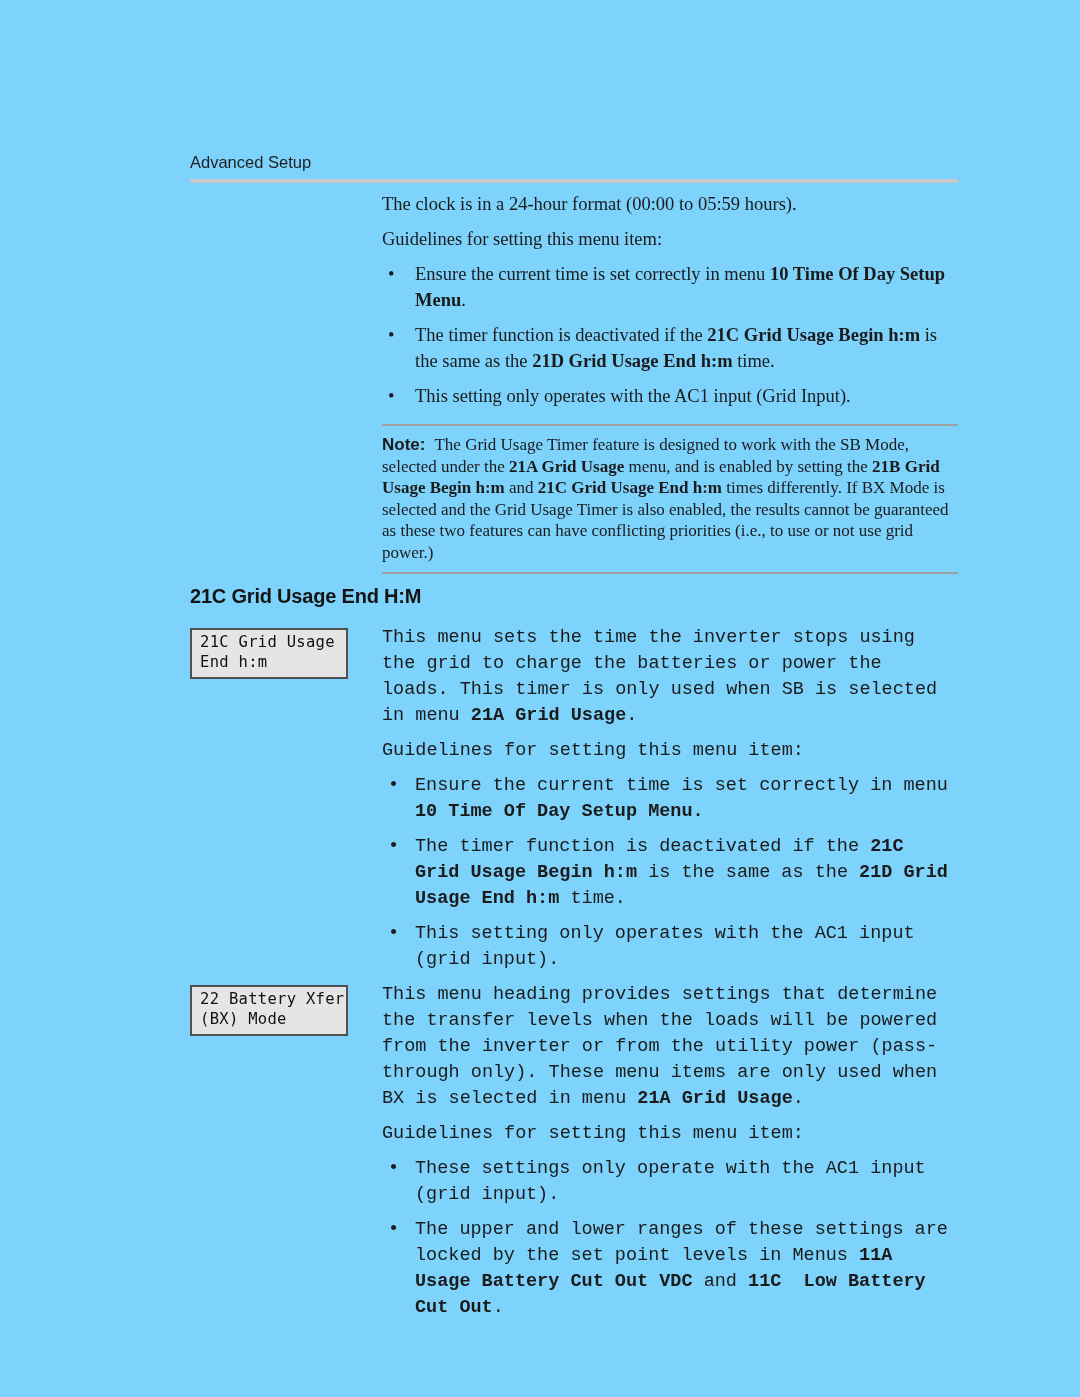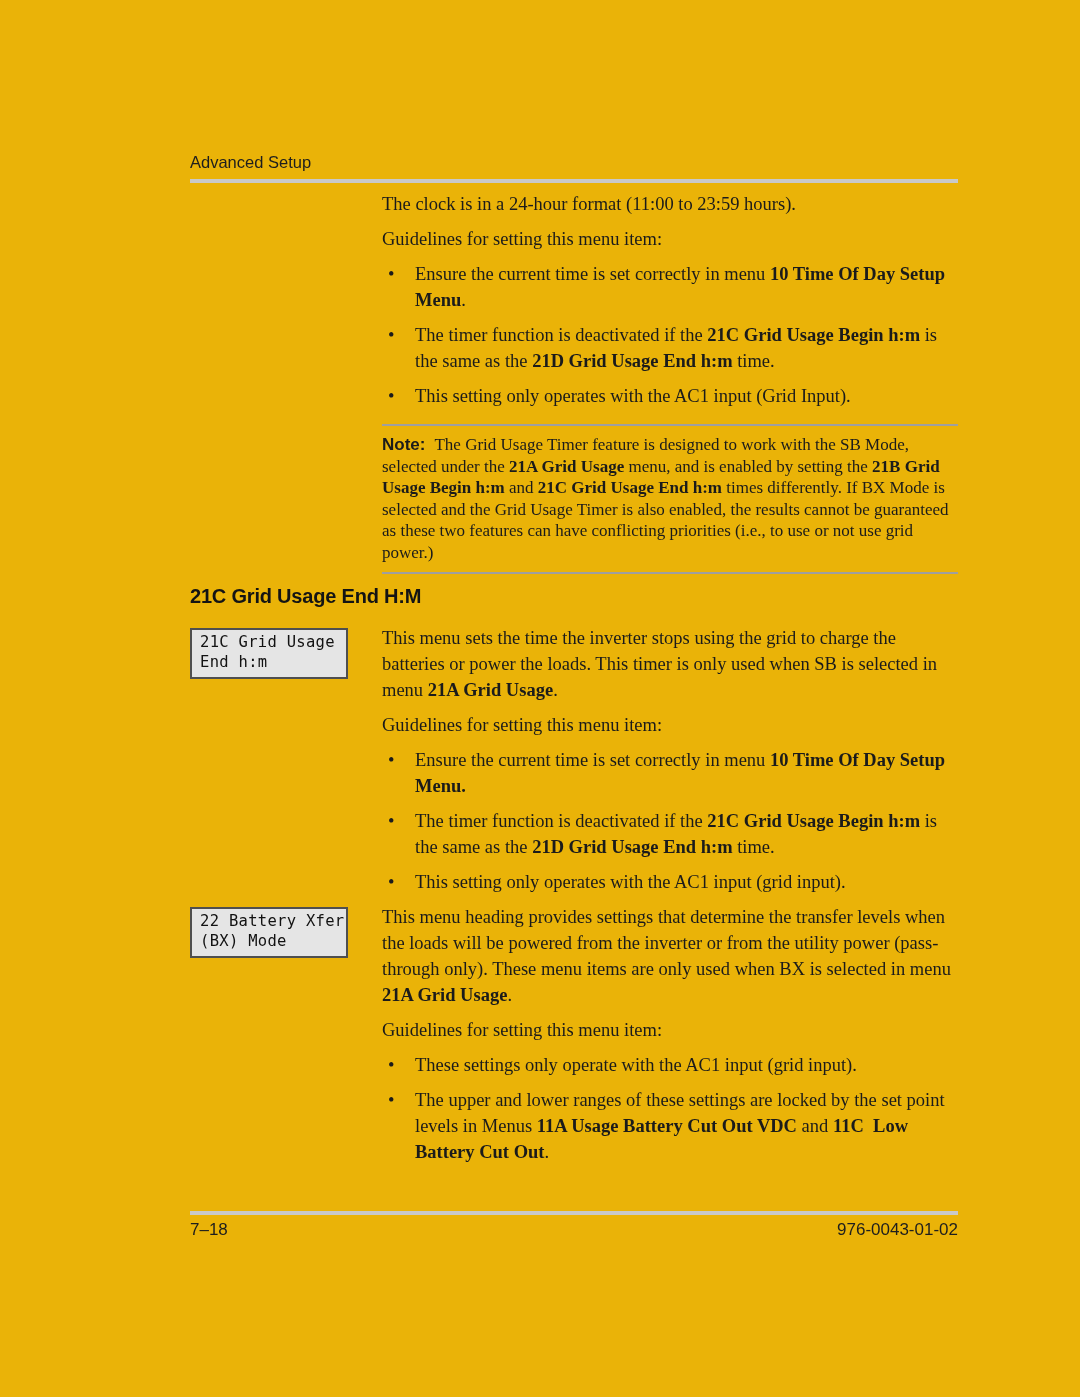--- a/index.html
+++ b/index.html
@@ -1,20 +1,20 @@
 <!DOCTYPE html>
 <html><head>
 <meta charset="utf-8">
 <style>
   html, body { margin:0; padding:0; background:#ffffff; }
   .page {
     position:relative;
     width:1080px;
     height:1397px;
-    background:#eab308;
+    background:#7dd3fc;
     font-family:"Liberation Serif", serif;
     color:#1b1b1b;
     overflow:hidden;
   }
   
   .header { margin:152px 122px 0 190px; }
   .running-title {
     font-family:"Liberation Sans", sans-serif;
     font-size:16.5px;
     line-height:20px;
@@ -75,21 +75,21 @@
     font-size:27px;
     line-height:32px;
     color:#141414;
     margin:24px 0 16px 0;
     letter-spacing:-0.3px;
   }
 
   
   .row { display:flex; align-items:flex-start; }
   .sidehead { flex:0 0 192px; width:192px; }
-  .bodycol { flex:1 1 auto; min-width:0; }
+  .bodycol { flex:1 1 auto; min-width:0;font-family:Liberation Mono, monospace; }
   .lcd {
     box-sizing:border-box;
     width:158px;
     margin-top:3px;
     background:#e5e5e5;
     border:2px solid #4f4f4f;
     padding:3px 24px 5px 8px;
     font-family:"DejaVu Sans Mono", monospace;
     font-size:15.5px;
     line-height:19.5px;
@@ -115,21 +115,21 @@
 <div class="page">
 
   <div class="header">
     <div class="running-title">Advanced Setup</div>
     <div class="rule-thick"></div>
   </div>
 
   <div class="main">
 
     <div class="indent-block">
-      <p class="body-p">The clock is in a 24-hour format (11:00 to 23:59 hours).</p>
+      <p class="body-p">The clock is in a 24-hour format (00:00 to 05:59 hours).</p>
       <p class="body-p">Guidelines for setting this menu item:</p>
 
       <div class="bullets">
         <div class="bullet-item">
           <span class="bullet-marker">•</span>
           <span><span>Ensure the current time is set correctly in menu </span><span class="b">10 Time Of Day Setup Menu</span><span>.</span></span>
         </div>
         <div class="bullet-item">
           <span class="bullet-marker">•</span>
           <span><span>The timer function is deactivated if the </span><span class="b">21C Grid Usage Begin h:m</span><span> is the same as the </span><span class="b">21D Grid Usage End h:m</span><span> time.</span></span>
@@ -193,21 +193,14 @@
           <div class="bullet-item">
             <span class="bullet-marker">•</span>
             <span><span>The upper and lower ranges of these settings are locked by the set point levels in Menus </span><span class="b">11A Usage Battery Cut Out VDC</span><span> and </span><span class="b">11C&nbsp; Low Battery Cut Out</span><span>.</span></span>
           </div>
         </div>
       </div>
     </div>
 
   </div>
 
-  <div class="footer">
-    <div class="rule-thick"></div>
-    <div class="footer-row">
-      <span>7–18</span>
-      <span>976-0043-01-02</span>
-    </div>
-  </div>
 
 </div>
 
 </body></html>

